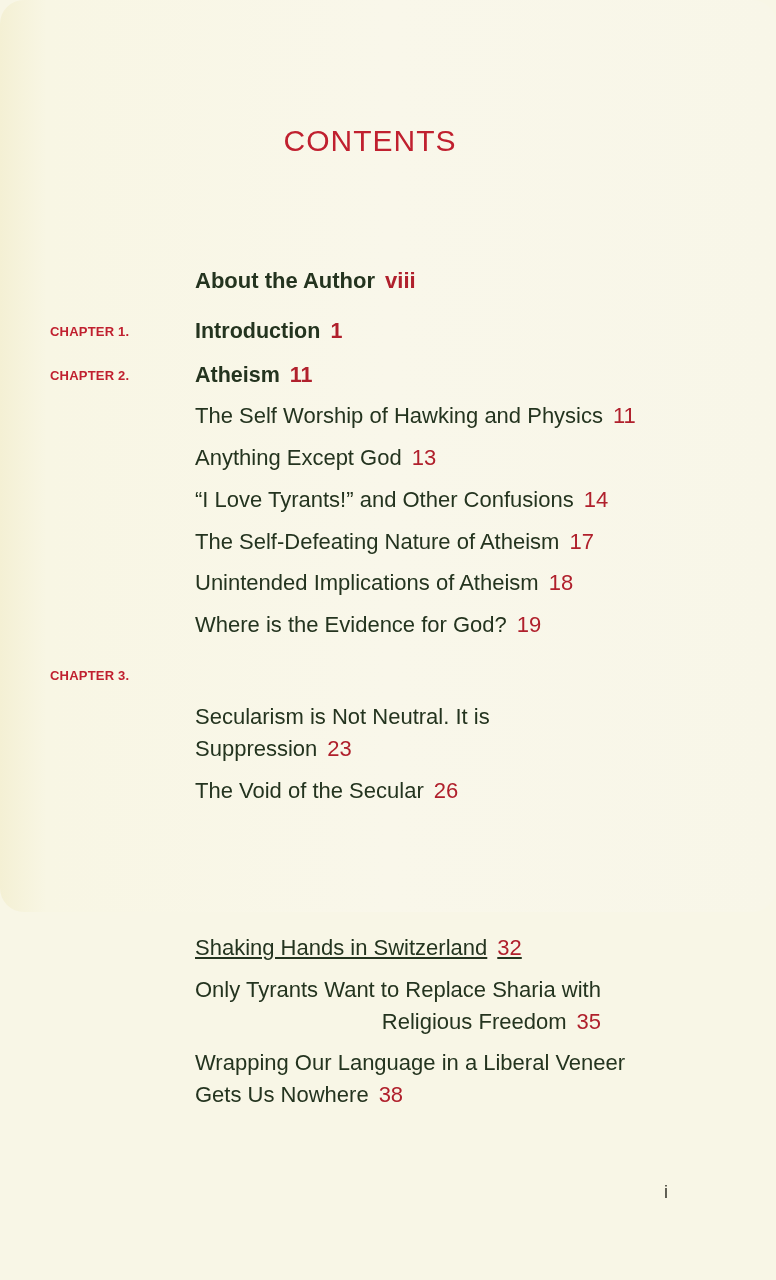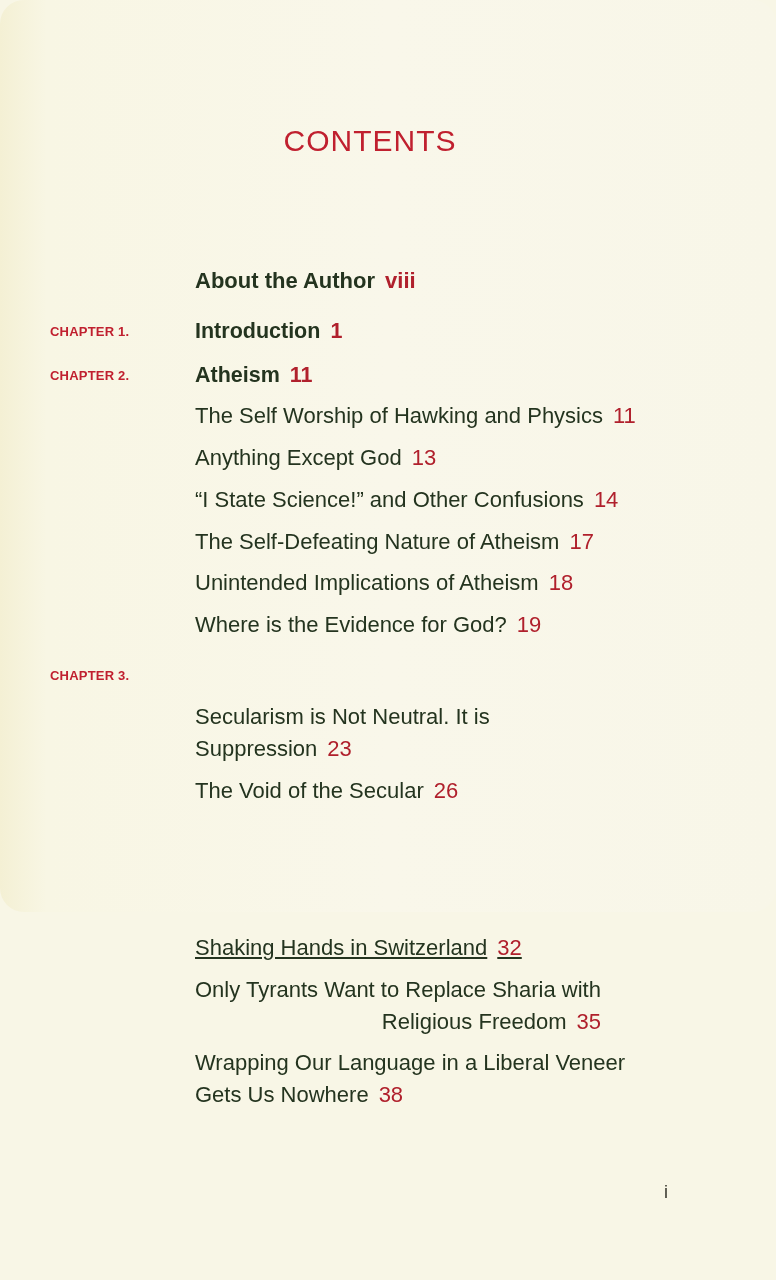--- a/index.html
+++ b/index.html
@@ -50,21 +50,21 @@
     <span>Atheism</span><span class="pg">11</span>
   </div>
 
   <div class="entry" style="left:195px; top:400px;">
     <span>The Self Worship of Hawking and Physics</span><span class="pg">11</span>
   </div>
   <div class="entry" style="left:195px; top:442px;">
     <span>Anything Except God</span><span class="pg">13</span>
   </div>
   <div class="entry" style="left:195px; top:484px;">
-    <span>“I State Science!” and Other Confusions</span><span class="pg">14</span>
+    <span>“I Love Tyrants!” and Other Confusions</span><span class="pg">14</span>
   </div>
   <div class="entry" style="left:195px; top:526px;">
     <span>The Self-Defeating Nature of Atheism</span><span class="pg">17</span>
   </div>
   <div class="entry" style="left:195px; top:567px;">
     <span>Unintended Implications of Atheism</span><span class="pg">18</span>
   </div>
   <div class="entry" style="left:195px; top:609px;">
     <span>Where is the Evidence for God?</span><span class="pg">19</span>
   </div>

